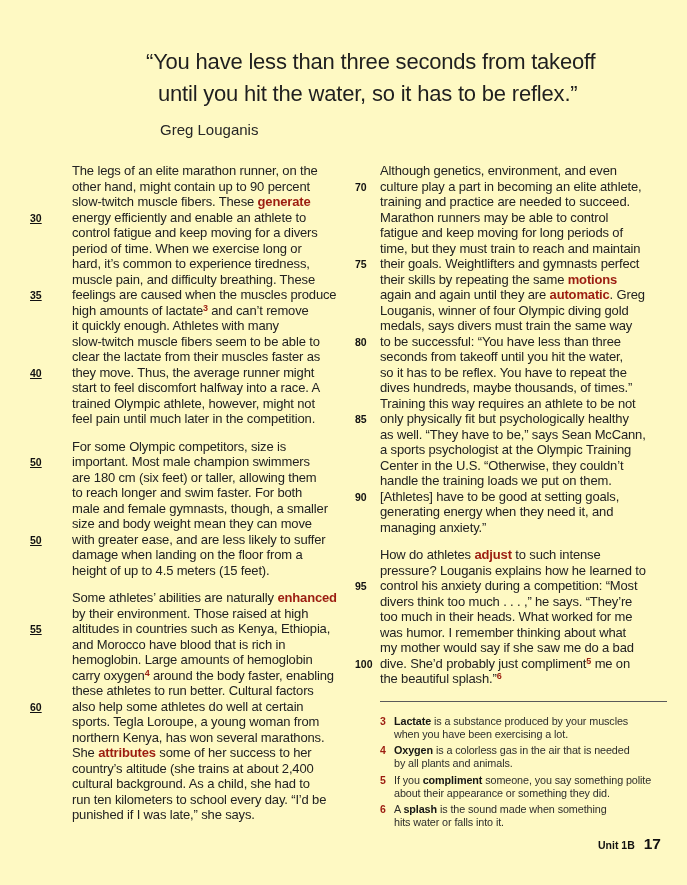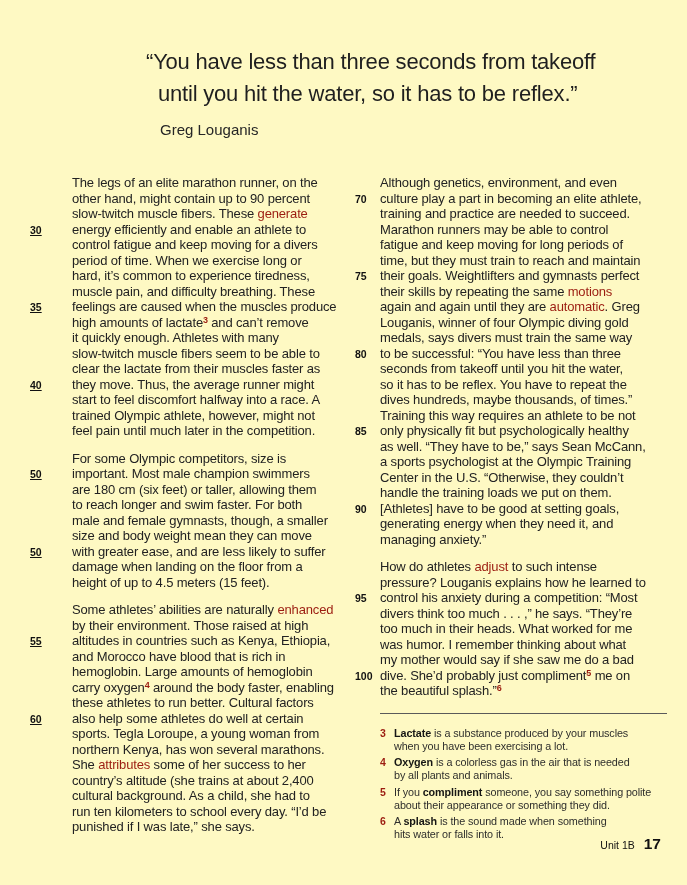--- a/index.html
+++ b/index.html
@@ -7,45 +7,45 @@
     position:relative;width:687px;height:885px;background:#fef9c3;
     font-family:"Liberation Sans","DejaVu Sans",sans-serif;color:#1d1d1b;
     overflow:hidden;margin:0 auto;
   }
   
   .quote{position:absolute;left:146px;top:46px;}
   .quote-line{font-size:22px;line-height:32px;color:#1f1f1f;white-space:nowrap;letter-spacing:-0.2px;}
   .quote-line.l2{padding-left:12px;}
   .quote-attr{margin-top:11px;padding-left:14px;font-size:15px;color:#262626;}
   
-  .cols{position:absolute;top:175px;left:30px;display:flex;}
+  .cols{position:absolute;top:163px;left:30px;display:flex;}
   .col{position:relative;}
   .col.left{width:325px;}
   .col.right{width:315px;}
   .col-text{position:relative;}
   .col.left .col-text{padding-left:42px;}
   .col.right .col-text{padding-left:25px;}
   .para{margin:0 0 12px 0;}
   .line{position:relative;height:15.5px;line-height:15.5px;font-size:13px;
         white-space:nowrap;letter-spacing:-0.15px;color:#222;}
   .lnum{position:absolute;top:1px;font-size:10.5px;font-weight:700;color:#111;
         letter-spacing:0;}
   .col.left .lnum{left:-42px;text-decoration:underline;}
   .col.right .lnum{left:-25px;}
-  .kw{color:#9b1c10;font-weight:400;text-align:right;}
+  .kw{color:#9b1c10;font-weight:700;text-align:right;}
   sup.fnref{color:#9b1c10;font-weight:700;font-size:9px;line-height:0;vertical-align:4px;}
   
   .fnblock{margin-top:14px;border-top:1.5px solid #5a5a5a;padding-top:13px;width:287px;}
   .fnitem{display:flex;margin-bottom:3.5px;}
   .fn-num{color:#9b1c10;font-weight:700;font-size:10.5px;line-height:13px;width:14px;flex:none;}
   .fn-lines{font-size:10.8px;line-height:13px;color:#2e2e2c;letter-spacing:-0.1px;}
   .fn-lines b{color:#161614;}
   
   .footer{position:absolute;top:835px;right:26px;display:flex;align-items:baseline;gap:9px;}
-  .unit{font-size:10.5px;font-weight:400;color:#111;}
+  .unit{font-size:10.5px;font-weight:700;color:#111;}
   .pnum{font-size:15.5px;font-weight:700;color:#111;}
 </style>
 </head>
 <body>
 
 <div class="page">
 
   <div class="quote">
     <div id="quote-lines">
         <div class="quote-line">“You have less than three seconds from takeoff</div>

